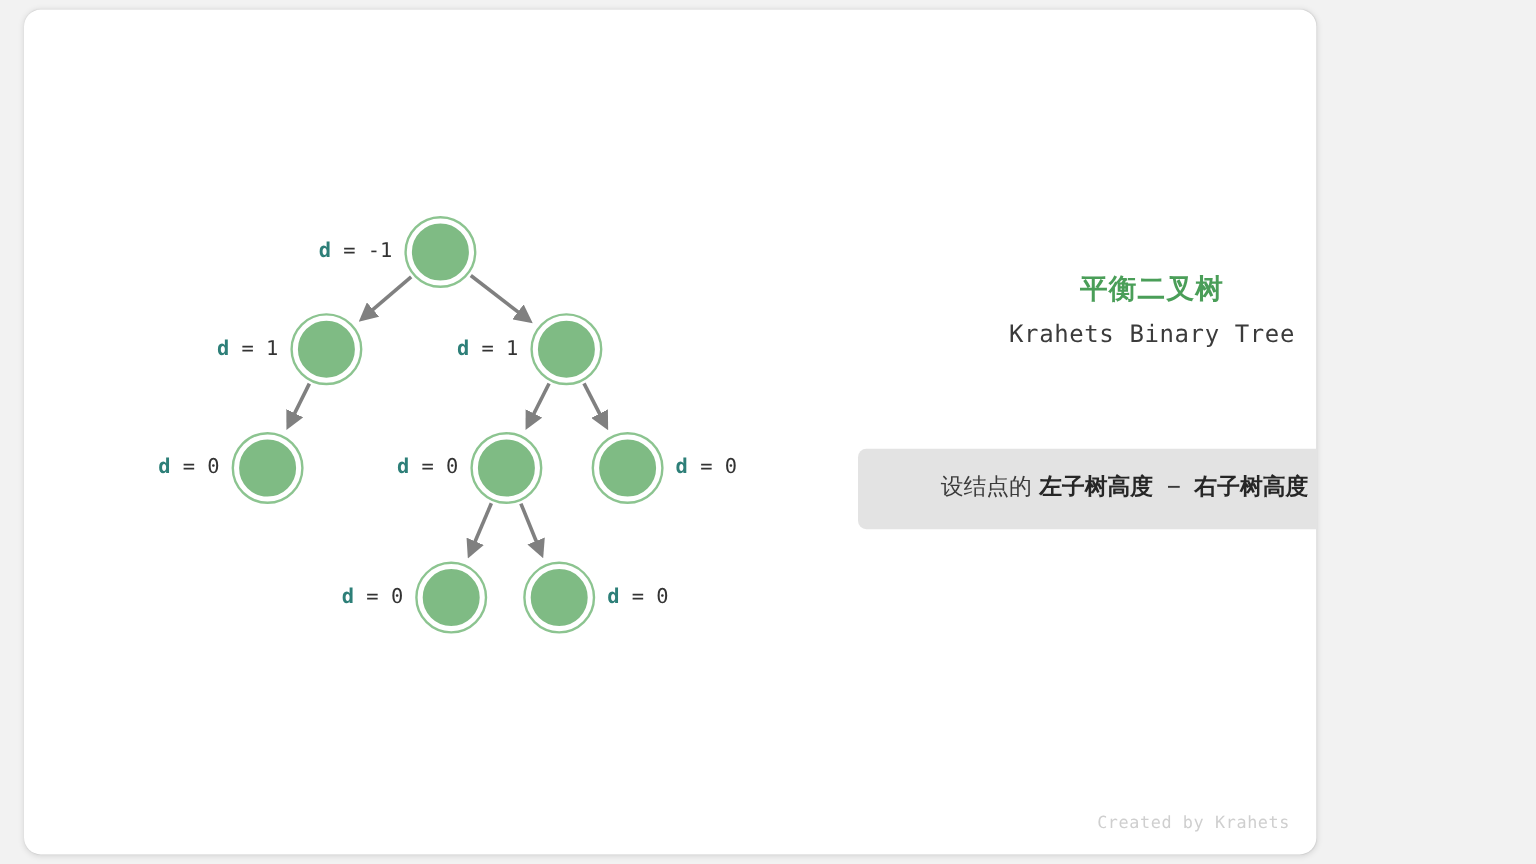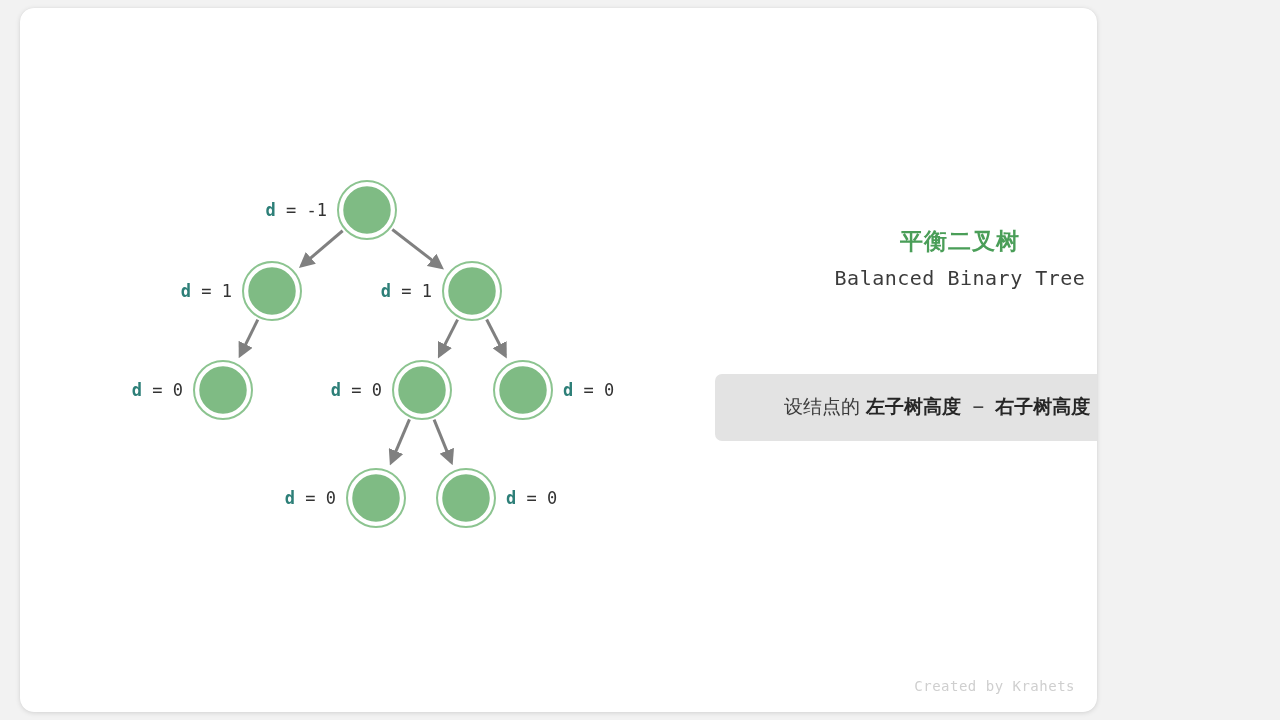--- a/index.html
+++ b/index.html
@@ -170,21 +170,21 @@
       <div class="node-label lbl-right" style="left: 412px; top: 283px;"><span class="var">d</span><span> = 1</span></div>
       <div class="node-label lbl-right" style="left: 163px; top: 382px;"><span class="var">d</span><span> = 0</span></div>
       <div class="node-label lbl-right" style="left: 362px; top: 382px;"><span class="var">d</span><span> = 0</span></div>
       <div class="node-label lbl-left" style="left: 543px; top: 382px;"><span class="var">d</span><span> = 0</span></div>
       <div class="node-label lbl-right" style="left: 316px; top: 490px;"><span class="var">d</span><span> = 0</span></div>
       <div class="node-label lbl-left" style="left: 486px; top: 490px;"><span class="var">d</span><span> = 0</span></div>
     </div>
 
   <div id="right-panel">
     <div id="title-cn">平衡二叉树</div>
-    <div id="title-en">Balanced Binary Tree</div>
+    <div id="title-en">Krahets Binary Tree</div>
 
     <div id="formula-box">
       <div class="formula-line"><span>设结点的 </span><span class="f-bold">左子树高度</span><span class="f-mono"> − </span><span class="f-bold">右子树高度</span><span class="f-mono"> = </span><span class="f-teal f-mono">d</span></div>
 
     </div>
   </div>
 
   <div id="credit">Created by Krahets</div>
 </div>
 

